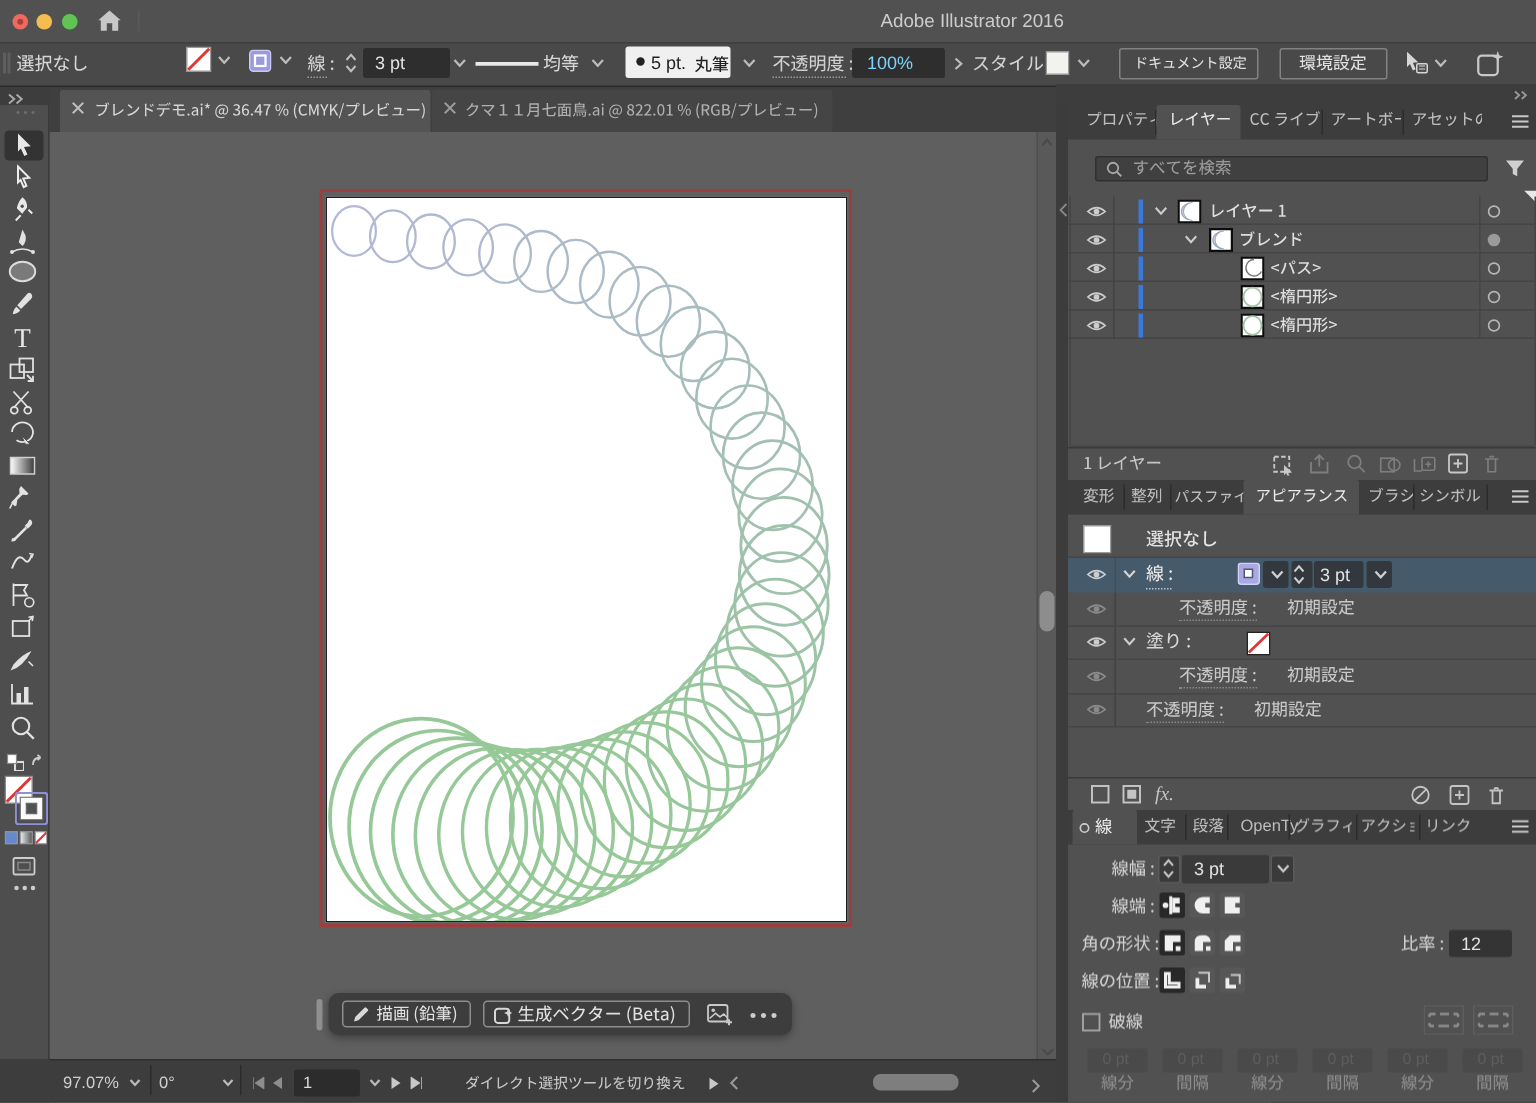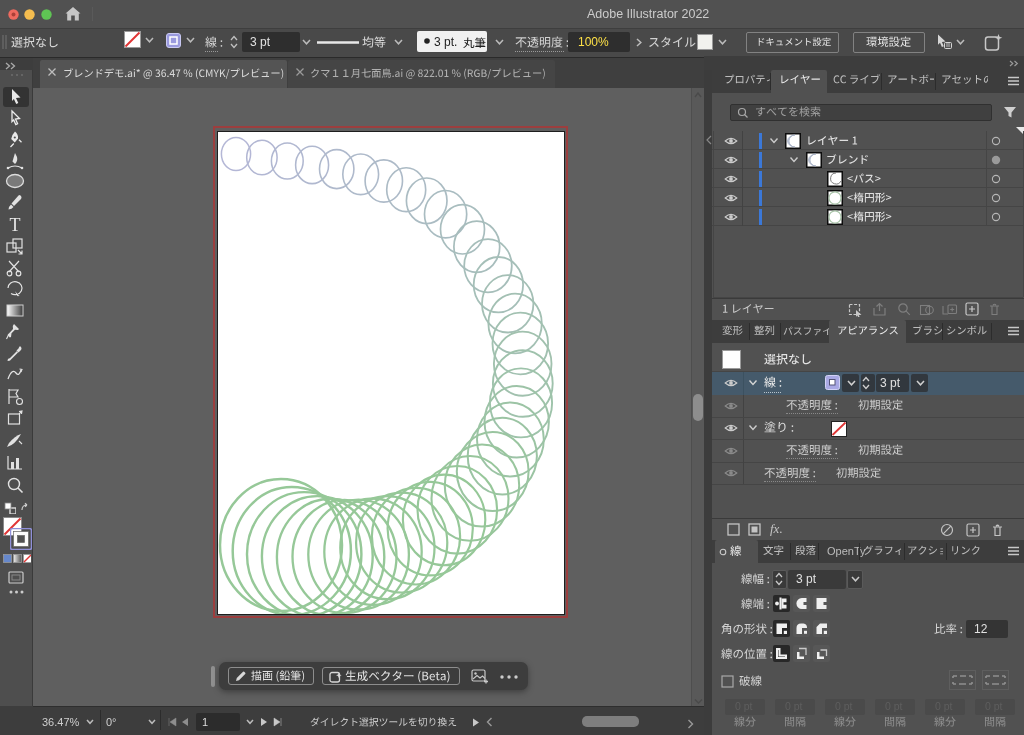--- a/index.html
+++ b/index.html
@@ -8,21 +8,21 @@
 <svg style="position:absolute;left:24px;top:9px;" width="11" height="11">
     <circle cx="5.5" cy="5.5" r="5.2" fill="#f5bd4f"></circle>
   </svg>
 <svg style="position:absolute;left:41px;top:9px;" width="11" height="11">
     <circle cx="5.5" cy="5.5" r="5.2" fill="#5fc454"></circle>
   </svg>
 <svg style="position:absolute;left:64px;top:5px;" width="18" height="18">
     <path d="M9,2 L16.5,8.5 L14.8,8.5 L14.8,15.5 L10.8,15.5 L10.8,10.5 L7.2,10.5 L7.2,15.5 L3.2,15.5 L3.2,8.5 L1.5,8.5 Z" fill="#c7c7c7"></path>
   </svg>
 <div style="position:absolute;left:92px;top:7px;width:1px;height:14px;background:#5a5a5a;"></div>
-<div style="position:absolute;left:587px;top:4.6px;font:normal 12.5px 'Liberation Sans', sans-serif;color:#cccccc;white-space:pre;line-height:18.75px;transform:translateZ(0)">Adobe Illustrator 2022</div>
+<div style="position:absolute;left:587px;top:4.6px;font:normal 12.5px 'Liberation Sans', sans-serif;color:#cccccc;white-space:pre;line-height:18.75px;transform:translateZ(0)">Adobe Illustrator 2016</div>
 <div style="position:absolute;left:0px;top:28px;width:1024px;height:30px;background:#494949;border-top:1px solid #3e3e3e;"></div>
 <div style="position:absolute;left:0px;top:57px;width:1024px;height:1px;background:#2a2a2a;"></div>
 <div style="position:absolute;left:2px;top:35px;width:1.5px;height:14px;background:#5e5e5e;"></div>
 <div style="position:absolute;left:5px;top:35px;width:1.5px;height:14px;background:#5e5e5e;"></div>
 <svg style="position:absolute;left:11px;top:36.3px;overflow:visible" width="51" height="18">
     <path transform="translate(0,10.6)" d="M2.9 -5.4V-1.1H1.9V-4.4H0.5V-5.4ZM2.9 -1.5Q3.3 -0.8 4.1 -0.5Q4.8 -0.2 5.9 -0.2Q6.4 -0.1 7.1 -0.1Q7.9 -0.1 8.7 -0.1Q9.5 -0.2 10.3 -0.2Q11 -0.2 11.6 -0.2Q11.6 -0.1 11.5 0Q11.4 0.2 11.4 0.4Q11.3 0.6 11.3 0.7Q10.8 0.7 10.1 0.8Q9.4 0.8 8.6 0.8Q7.8 0.8 7.1 0.8Q6.4 0.8 5.9 0.7Q4.7 0.7 3.9 0.4Q3.1 0 2.5 -0.7Q2.1 -0.3 1.7 0.1Q1.3 0.5 0.9 0.9L0.4 -0.1Q0.8 -0.4 1.2 -0.8Q1.6 -1.1 2 -1.5ZM0.5 -9.3 1.3 -9.8Q1.7 -9.5 2 -9.2Q2.4 -8.8 2.7 -8.5Q3 -8.1 3.2 -7.8L2.3 -7.2Q2.1 -7.5 1.9 -7.9Q1.6 -8.3 1.2 -8.6Q0.9 -9 0.5 -9.3ZM3.8 -5.1H11.1V-4.3H3.8ZM3.4 -3.2H11.4V-2.4H3.4ZM5.5 -5.9H6.5V-2.8H5.5ZM8.3 -5.9H9.3V-2.8H8.3ZM4.1 -8.3H6.1V-9H3.6V-9.7H7V-7.6H4.1ZM3.8 -8.3H4.7V-7Q4.7 -6.8 4.7 -6.8Q4.8 -6.7 5.1 -6.7Q5.1 -6.7 5.3 -6.7Q5.5 -6.7 5.7 -6.7Q5.9 -6.7 6 -6.7Q6.2 -6.7 6.3 -6.7Q6.5 -6.7 6.6 -6.8Q6.6 -6.9 6.7 -7.3Q6.8 -7.2 7 -7.1Q7.2 -7.1 7.4 -7Q7.3 -6.4 7.1 -6.2Q6.9 -6 6.4 -6Q6.3 -6 6.1 -6Q5.9 -6 5.7 -6Q5.5 -6 5.3 -6Q5 -6 5 -6Q4.5 -6 4.3 -6.1Q4 -6.2 3.9 -6.4Q3.8 -6.6 3.8 -7ZM8 -8.3H10V-9H7.5V-9.7H10.9V-7.6H8ZM7.7 -8.3H8.6V-7Q8.6 -6.8 8.7 -6.8Q8.8 -6.7 9.1 -6.7Q9.1 -6.7 9.3 -6.7Q9.5 -6.7 9.7 -6.7Q9.9 -6.7 10.1 -6.7Q10.3 -6.7 10.4 -6.7Q10.6 -6.7 10.7 -6.8Q10.7 -6.9 10.8 -7.3Q10.9 -7.3 11.1 -7.2Q11.3 -7.1 11.5 -7.1Q11.4 -6.5 11.2 -6.2Q11 -6 10.5 -6Q10.4 -6 10.2 -6Q10 -6 9.7 -6Q9.5 -6 9.2 -6Q9 -6 8.9 -6Q8.5 -6 8.2 -6.1Q8 -6.2 7.9 -6.4Q7.7 -6.6 7.7 -7ZM8.1 -1.9 8.8 -2.3Q9.3 -2.1 9.7 -1.9Q10.2 -1.6 10.6 -1.4Q11 -1.1 11.3 -0.9L10.3 -0.5Q9.9 -0.8 9.3 -1.2Q8.7 -1.6 8.1 -1.9ZM5.9 -2.4 6.8 -2Q6.4 -1.6 5.7 -1.2Q5 -0.8 4.4 -0.5Q4.3 -0.6 4.2 -0.7Q4.1 -0.8 3.9 -1Q3.8 -1.1 3.7 -1.1Q4.3 -1.4 4.9 -1.7Q5.5 -2 5.9 -2.4Z M17.4 -9.4H18.5V-5.3Q18.5 -4.6 18.4 -3.8Q18.3 -2.9 18.1 -2.1Q17.9 -1.2 17.6 -0.4Q17.2 0.4 16.6 1Q16.5 0.9 16.4 0.7Q16.2 0.6 16.1 0.5Q15.9 0.4 15.8 0.3Q16.4 -0.3 16.7 -1Q17 -1.7 17.2 -2.4Q17.4 -3.2 17.4 -3.9Q17.4 -4.7 17.4 -5.3ZM20.8 -4.9Q21 -3.8 21.4 -2.8Q21.8 -1.8 22.3 -1Q22.9 -0.3 23.8 0.1Q23.6 0.2 23.5 0.4Q23.4 0.5 23.3 0.7Q23.1 0.9 23 1Q22.2 0.5 21.5 -0.3Q20.9 -1.2 20.5 -2.3Q20 -3.4 19.8 -4.7ZM17.8 -9.4H23.1V-4.5H17.8V-5.5H22.1V-8.5H17.8ZM12.5 -7.7H16.9V-6.7H12.5ZM14.3 -10.1H15.3V-0.2Q15.3 0.2 15.2 0.4Q15 0.7 14.8 0.8Q14.5 0.9 14.1 0.9Q13.7 1 13 1Q12.9 0.8 12.8 0.5Q12.8 0.2 12.7 0Q13.1 0 13.5 0.1Q13.9 0.1 14 0Q14.2 0 14.2 -0Q14.3 -0.1 14.3 -0.2ZM12.4 -3.8Q13 -3.9 13.7 -4.1Q14.4 -4.3 15.2 -4.4Q16.1 -4.6 16.9 -4.8L17 -3.9Q15.8 -3.6 14.7 -3.3Q13.5 -3.1 12.6 -2.8Z M25.1 -7.6Q25.5 -7.6 25.9 -7.6Q26.2 -7.6 26.6 -7.6Q27.3 -7.6 28 -7.6Q28.7 -7.7 29.4 -7.8Q30.2 -8 30.8 -8.2L30.9 -7.2Q30.3 -7 29.6 -6.9Q28.9 -6.8 28.1 -6.7Q27.4 -6.6 26.6 -6.6Q26.3 -6.6 25.9 -6.6Q25.6 -6.6 25.2 -6.6ZM29.5 -9.6Q29.4 -9.3 29.3 -8.8Q29.2 -8.4 29 -7.9Q28.9 -7.4 28.8 -6.9Q28.5 -6.1 28 -5.1Q27.6 -4.1 27.1 -3.2Q26.6 -2.3 26.1 -1.6L25 -2.2Q25.4 -2.7 25.8 -3.3Q26.2 -3.9 26.6 -4.5Q27 -5.2 27.2 -5.8Q27.5 -6.4 27.7 -7Q27.9 -7.5 28.1 -8.3Q28.3 -9 28.3 -9.7ZM32.3 -5.8Q32.3 -5.5 32.3 -5.2Q32.3 -4.8 32.3 -4.5Q32.3 -4.2 32.3 -3.8Q32.3 -3.3 32.4 -2.8Q32.4 -2.3 32.4 -1.9Q32.4 -1.4 32.4 -1.1Q32.4 -0.7 32.2 -0.2Q32 0.2 31.5 0.4Q31 0.6 30.3 0.6Q29.6 0.6 29 0.5Q28.5 0.3 28.1 -0.1Q27.8 -0.5 27.8 -1.1Q27.8 -1.7 28.1 -2.1Q28.4 -2.5 29 -2.8Q29.6 -3 30.3 -3Q31.3 -3 32.1 -2.7Q33 -2.4 33.7 -2Q34.4 -1.6 34.9 -1.1L34.3 -0.2Q33.9 -0.5 33.5 -0.9Q33.1 -1.2 32.6 -1.5Q32.1 -1.8 31.5 -2Q30.9 -2.1 30.2 -2.1Q29.6 -2.1 29.2 -1.9Q28.8 -1.6 28.8 -1.2Q28.8 -0.8 29.1 -0.6Q29.5 -0.3 30.1 -0.3Q30.6 -0.3 30.9 -0.5Q31.2 -0.6 31.3 -0.9Q31.4 -1.2 31.4 -1.5Q31.4 -1.8 31.4 -2.4Q31.4 -2.9 31.3 -3.5Q31.3 -4.1 31.3 -4.7Q31.3 -5.4 31.2 -5.8ZM34.6 -5.5Q34.3 -5.7 33.8 -6.1Q33.3 -6.4 32.8 -6.7Q32.2 -6.9 31.8 -7.1L32.4 -7.9Q32.7 -7.8 33.1 -7.6Q33.5 -7.4 33.9 -7.2Q34.3 -6.9 34.7 -6.7Q35 -6.5 35.2 -6.3Z M40.2 -9.4Q40.1 -9.1 40.1 -8.7Q40.1 -8.4 40 -8.1Q40 -7.6 40 -6.9Q40 -6.1 39.9 -5.3Q39.9 -4.5 39.9 -3.7Q39.9 -2.9 39.9 -2.2Q39.9 -1.6 40.1 -1.2Q40.4 -0.8 40.8 -0.6Q41.2 -0.5 41.8 -0.5Q42.6 -0.5 43.2 -0.7Q43.9 -0.9 44.4 -1.2Q44.9 -1.6 45.3 -2Q45.7 -2.5 46.1 -2.9L46.8 -2Q46.5 -1.6 46.1 -1.1Q45.6 -0.7 45 -0.3Q44.4 0.1 43.6 0.4Q42.8 0.6 41.8 0.6Q40.9 0.6 40.2 0.4Q39.5 0.1 39.2 -0.5Q38.8 -1.1 38.8 -2.1Q38.8 -2.6 38.8 -3.3Q38.8 -3.9 38.8 -4.6Q38.9 -5.3 38.9 -6Q38.9 -6.6 38.9 -7.2Q38.9 -7.7 38.9 -8.1Q38.9 -8.5 38.9 -8.8Q38.9 -9.1 38.8 -9.4Z" fill="#d6d6d6"></path>
   </svg>
 <svg style="position:absolute;left:124px;top:31px;" width="17" height="17">
     <rect x="0.5" y="0.5" width="16" height="16" fill="#ffffff" stroke="#9a9a9a"></rect>
     <line x1="1.5" y1="15.5" x2="15.5" y2="1.5" stroke="#e03535" stroke-width="2"></line>
@@ -56,33 +56,33 @@
 <svg style="position:absolute;left:362px;top:36.3px;overflow:visible" width="27" height="18">
     <path transform="translate(0,10.6)" d="M5.3 -5.7H8.9V-4.8H5.3ZM4.7 -1.9Q5.2 -2 6 -2.3Q6.7 -2.5 7.5 -2.8Q8.3 -3.1 9.1 -3.4L9.3 -2.6Q8.2 -2.1 7.1 -1.7Q6 -1.2 5.1 -0.9ZM5.8 -8.1H10.6V-7.2H5.8ZM10.3 -8.1H11.3Q11.3 -8.1 11.3 -8Q11.3 -7.9 11.3 -7.8Q11.3 -7.7 11.3 -7.6Q11.3 -5.5 11.2 -4.1Q11.1 -2.7 11 -1.8Q10.9 -0.8 10.8 -0.3Q10.7 0.2 10.5 0.4Q10.3 0.7 10.1 0.8Q9.8 0.9 9.5 1Q9.2 1 8.7 1Q8.2 1 7.6 1Q7.6 0.7 7.5 0.4Q7.4 0.2 7.3 -0.1Q7.9 -0 8.4 -0Q8.9 0 9.1 0Q9.2 0 9.4 -0Q9.5 -0.1 9.6 -0.2Q9.7 -0.3 9.8 -0.8Q10 -1.3 10 -2.2Q10.1 -3.1 10.2 -4.5Q10.3 -5.9 10.3 -7.9ZM6 -10.1 7.1 -9.9Q6.8 -9 6.4 -8.1Q6.1 -7.2 5.6 -6.5Q5.2 -5.7 4.7 -5.1Q4.6 -5.2 4.4 -5.4Q4.3 -5.5 4.1 -5.6Q3.9 -5.7 3.8 -5.8Q4.6 -6.6 5.1 -7.7Q5.7 -8.9 6 -10.1ZM0.6 -7.3H4.4V-6.4H0.6ZM2.1 -10H3.1V-2.1H2.1ZM0.4 -2Q0.9 -2.2 1.6 -2.5Q2.2 -2.7 3 -3Q3.7 -3.3 4.5 -3.6L4.7 -2.7Q3.7 -2.2 2.6 -1.8Q1.6 -1.3 0.7 -1Z M17.5 -7.3H18.5V-4.2H17.5ZM13.8 -6.6H22.3V-5.7H13.8ZM12.6 -4.7H23.5V-3.8H12.6ZM13 -2.8H23.1V-2H13ZM19.9 -4H20.9V-0.2Q20.9 0.2 20.8 0.5Q20.7 0.7 20.4 0.8Q20.1 0.9 19.5 1Q19 1 18.3 1Q18.3 0.8 18.2 0.5Q18 0.2 17.9 0Q18.3 0 18.7 0Q19 0 19.3 0Q19.5 0 19.6 0Q19.8 0 19.8 -0Q19.9 -0.1 19.9 -0.2ZM14 -9.1H17.9V-8.3H14ZM18.6 -9.1H23.4V-8.3H18.6ZM14.2 -10.2 15.2 -9.9Q14.8 -9 14.3 -8.2Q13.8 -7.4 13.2 -6.8Q13.1 -6.9 13 -7Q12.8 -7.1 12.6 -7.2Q12.5 -7.3 12.4 -7.4Q12.9 -7.9 13.4 -8.6Q13.9 -9.4 14.2 -10.2ZM19 -10.2 19.9 -9.9Q19.6 -9.1 19.1 -8.3Q18.6 -7.5 18.1 -7Q18 -7.1 17.8 -7.2Q17.6 -7.3 17.5 -7.4Q17.3 -7.5 17.2 -7.6Q17.8 -8.1 18.2 -8.7Q18.7 -9.4 19 -10.2ZM14.6 -8.5 15.5 -8.8Q15.7 -8.4 15.9 -8Q16.1 -7.6 16.2 -7.3L15.3 -6.9Q15.2 -7.2 15 -7.7Q14.8 -8.1 14.6 -8.5ZM19.7 -8.5 20.5 -8.8Q20.8 -8.5 21.1 -8Q21.4 -7.6 21.5 -7.2L20.7 -6.9Q20.5 -7.2 20.3 -7.7Q20 -8.1 19.7 -8.5ZM14.7 -1.5 15.4 -2Q15.8 -1.8 16.2 -1.5Q16.6 -1.2 16.9 -0.9Q17.2 -0.5 17.4 -0.3L16.6 0.4Q16.5 0.1 16.1 -0.2Q15.8 -0.6 15.4 -0.9Q15 -1.2 14.7 -1.5Z" fill="#d6d6d6"></path>
   </svg>
 <svg style="position:absolute;left:394px;top:39.075px;" width="9" height="5.8500000000000005">
     <path d="M1,1 L4.5,4.8500000000000005 L8,1" fill="none" stroke="#bbbbbb" stroke-width="1.5"></path>
   </svg>
 <div style="position:absolute;left:417px;top:31px;width:70px;height:21px;background:#f0f0f0;border-radius:2px;"></div>
 <svg style="position:absolute;left:423px;top:37px;" width="8" height="8">
     <circle cx="4" cy="4" r="2.8" fill="#222222"></circle>
   </svg>
-<div style="position:absolute;left:434px;top:33.0px;font:normal 12px 'Liberation Sans', sans-serif;color:#222222;white-space:pre;line-height:18.0px;transform:translateZ(0)">3 pt.</div>
+<div style="position:absolute;left:434px;top:33.0px;font:normal 12px 'Liberation Sans', sans-serif;color:#222222;white-space:pre;line-height:18.0px;transform:translateZ(0)">5 pt.</div>
 <svg style="position:absolute;left:463px;top:36.6px;overflow:visible" width="26" height="18">
     <path transform="translate(0,10.1)" d="M4.3 -9.6H5.3Q5.3 -8.4 5.2 -7.2Q5.2 -5.9 5 -4.8Q4.8 -3.6 4.4 -2.5Q3.9 -1.4 3.1 -0.6Q2.3 0.3 1 1Q0.9 0.8 0.7 0.6Q0.5 0.3 0.3 0.2Q1.5 -0.4 2.3 -1.2Q3 -2 3.4 -3Q3.9 -4 4 -5.1Q4.2 -6.2 4.2 -7.3Q4.2 -8.5 4.3 -9.6ZM1 -7.2H8.3V-6.3H1ZM7.7 -7.2H8.7V-0.7Q8.7 -0.4 8.8 -0.3Q8.8 -0.2 9.1 -0.2Q9.1 -0.2 9.2 -0.2Q9.4 -0.2 9.5 -0.2Q9.7 -0.2 9.8 -0.2Q9.9 -0.2 10 -0.2Q10.2 -0.2 10.2 -0.4Q10.3 -0.5 10.4 -1Q10.4 -1.4 10.4 -2.3Q10.5 -2.2 10.7 -2.1Q10.8 -2 11 -1.9Q11.2 -1.9 11.3 -1.8Q11.3 -0.8 11.2 -0.3Q11.1 0.3 10.8 0.5Q10.5 0.8 10.1 0.8Q10 0.8 9.8 0.8Q9.7 0.8 9.5 0.8Q9.3 0.8 9.1 0.8Q9 0.8 8.9 0.8Q8.5 0.8 8.2 0.6Q7.9 0.5 7.8 0.2Q7.7 -0.1 7.7 -0.7ZM1.4 -4.5 2.1 -5.1Q2.7 -4.8 3.3 -4.4Q4 -4 4.6 -3.6Q5.2 -3.2 5.7 -2.7Q6.3 -2.3 6.6 -2L5.9 -1.2Q5.6 -1.5 5 -2Q4.5 -2.4 3.9 -2.8Q3.3 -3.3 2.7 -3.7Q2 -4.1 1.4 -4.5Z M12.1 -5.1H22.5V-4.4H12.1ZM13 -2.4H21.5V-1.6H13ZM12.3 -1H22.3V-0.2H12.3ZM13.4 -6.5H21.2V-3H13.3V-3.7H20.2V-5.8H13.4ZM16.7 -7.1H17.7V0.9H16.7ZM13.5 -8.7H17.1V-8H13.5ZM17.9 -8.7H22.4V-8H17.9ZM13.8 -9.7 14.7 -9.4Q14.4 -8.9 14.1 -8.4Q13.8 -7.9 13.5 -7.4Q13.1 -6.9 12.8 -6.6Q12.7 -6.7 12.5 -6.8Q12.4 -6.9 12.3 -7Q12.1 -7.1 12 -7.1Q12.5 -7.6 13 -8.3Q13.5 -9 13.8 -9.7ZM18.1 -9.7 19 -9.5Q18.7 -8.7 18.1 -8Q17.5 -7.3 16.9 -6.8Q16.9 -6.9 16.7 -7Q16.6 -7.1 16.4 -7.2Q16.2 -7.3 16.1 -7.3Q16.8 -7.7 17.3 -8.4Q17.8 -9 18.1 -9.7ZM14.2 -8.1 15 -8.3Q15.2 -8 15.4 -7.7Q15.6 -7.3 15.7 -7L14.9 -6.8Q14.8 -7 14.6 -7.4Q14.4 -7.8 14.2 -8.1ZM18.6 -8.1 19.4 -8.4Q19.7 -8.1 20 -7.8Q20.3 -7.4 20.4 -7.1L19.6 -6.8Q19.4 -7.1 19.2 -7.4Q18.9 -7.8 18.6 -8.1Z" fill="#222222"></path>
   </svg>
 <svg style="position:absolute;left:495px;top:39.075px;" width="9" height="5.8500000000000005">
     <path d="M1,1 L4.5,4.8500000000000005 L8,1" fill="none" stroke="#bbbbbb" stroke-width="1.5"></path>
   </svg>
 <svg style="position:absolute;left:515px;top:36.3px;overflow:visible" width="57" height="18">
     <path transform="translate(0,10.6)" d="M0.8 -9.3H11.2V-8.2H0.8ZM6.7 -5.7 7.5 -6.3Q8 -6 8.5 -5.6Q9.1 -5.2 9.7 -4.7Q10.3 -4.3 10.7 -3.9Q11.2 -3.5 11.6 -3.1L10.7 -2.3Q10.4 -2.7 9.9 -3.1Q9.5 -3.5 8.9 -4Q8.4 -4.4 7.8 -4.9Q7.2 -5.3 6.7 -5.7ZM6.4 -8.9 7.5 -8.5Q6.8 -7.3 5.9 -6.1Q4.9 -4.9 3.7 -3.9Q2.6 -2.9 1.2 -2.2Q1.1 -2.3 1 -2.5Q0.9 -2.6 0.7 -2.8Q0.6 -3 0.5 -3.1Q1.5 -3.6 2.4 -4.2Q3.3 -4.9 4 -5.6Q4.8 -6.4 5.4 -7.2Q6 -8.1 6.4 -8.9ZM5.4 -6.4 6.5 -7.5V-7.5V1H5.4Z M15 -5.4V-1.1H14V-4.4H12.5V-5.4ZM15 -1.5Q15.4 -0.9 16.2 -0.5Q16.9 -0.2 17.9 -0.2Q18.4 -0.2 19.2 -0.2Q19.9 -0.2 20.7 -0.2Q21.5 -0.2 22.3 -0.2Q23 -0.2 23.6 -0.3Q23.5 -0.2 23.5 0Q23.4 0.2 23.3 0.4Q23.3 0.6 23.3 0.7Q22.7 0.8 22 0.8Q21.3 0.8 20.6 0.8Q19.8 0.8 19.1 0.8Q18.4 0.8 17.9 0.8Q16.8 0.7 16 0.4Q15.1 0.1 14.6 -0.7Q14.2 -0.3 13.8 0.1Q13.4 0.5 12.9 0.9L12.4 -0.1Q12.8 -0.4 13.3 -0.8Q13.7 -1.1 14.1 -1.5ZM12.6 -9.2 13.4 -9.8Q13.8 -9.5 14.2 -9.2Q14.5 -8.8 14.8 -8.5Q15.2 -8.1 15.3 -7.8L14.5 -7.2Q14.3 -7.5 14 -7.9Q13.7 -8.2 13.4 -8.6Q13 -8.9 12.6 -9.2ZM15.8 -7.9H23.4V-7.1H15.8ZM16.7 -4.9H20.7V-4.1H16.7ZM20.6 -3.8H22.4V-3.1H20.6ZM19.1 -9.1H20.1V-5.1H19.1ZM18.9 -7.5 19.6 -7.2Q19.2 -6.7 18.6 -6.1Q18 -5.6 17.3 -5.2Q16.6 -4.7 16 -4.5Q15.9 -4.6 15.7 -4.9Q15.5 -5.1 15.4 -5.2Q16 -5.4 16.7 -5.8Q17.3 -6.1 17.9 -6.6Q18.5 -7 18.9 -7.5ZM20.3 -7.5Q20.6 -7 21.2 -6.6Q21.7 -6.2 22.4 -5.9Q23 -5.5 23.7 -5.3Q23.5 -5.2 23.3 -5Q23.1 -4.8 23 -4.6Q22.4 -4.8 21.7 -5.2Q21.1 -5.7 20.5 -6.2Q20 -6.7 19.6 -7.2ZM22.1 -3.8H23.1Q23.1 -3.8 23.1 -3.7Q23.1 -3.5 23.1 -3.4Q23 -2.4 22.8 -1.9Q22.7 -1.4 22.5 -1.2Q22.4 -1 22.2 -1Q22 -0.9 21.7 -0.9Q21.5 -0.9 21.1 -0.9Q20.7 -0.9 20.3 -0.9Q20.3 -1.1 20.2 -1.3Q20.1 -1.5 20 -1.7Q20.5 -1.7 20.8 -1.6Q21.2 -1.6 21.3 -1.6Q21.5 -1.6 21.6 -1.6Q21.7 -1.7 21.7 -1.7Q21.9 -1.8 22 -2.3Q22.1 -2.7 22.1 -3.7ZM22.3 -9.9 22.9 -9.2Q22.3 -9.1 21.5 -9Q20.7 -8.9 19.8 -8.8Q19 -8.7 18.1 -8.7Q17.2 -8.6 16.4 -8.6Q16.3 -8.7 16.3 -9Q16.2 -9.2 16.1 -9.3Q16.9 -9.4 17.8 -9.4Q18.7 -9.5 19.5 -9.5Q20.3 -9.6 21 -9.7Q21.7 -9.8 22.3 -9.9ZM18.1 -4.6H19.1Q19 -3.9 18.9 -3.3Q18.7 -2.7 18.4 -2.2Q18.1 -1.7 17.6 -1.4Q17.1 -1 16.3 -0.7Q16.2 -0.9 16 -1.1Q15.9 -1.3 15.7 -1.5Q16.4 -1.7 16.9 -2Q17.3 -2.3 17.6 -2.7Q17.8 -3.1 18 -3.6Q18.1 -4.1 18.1 -4.6ZM20.5 -4.9H21.4Q21.3 -4.3 21.1 -3.7Q21 -3.1 20.9 -2.6L20 -2.8Q20.1 -3.2 20.3 -3.8Q20.4 -4.4 20.5 -4.9Z M25.5 -9.4H28.9V-2.2H25.5V-3.1H28V-8.5H25.5ZM25.5 -6.3H28.4V-5.4H25.5ZM30.6 -9.6H34.5V-8.7H30.6ZM30.6 -6.7H34.5V-5.8H30.6ZM30.5 -3.8H34.5V-2.8H30.5ZM24.9 -9.4H25.9V-1.1H24.9ZM34.2 -9.6H35.2V-0.3Q35.2 0.2 35.1 0.4Q34.9 0.6 34.6 0.8Q34.3 0.9 33.8 0.9Q33.3 1 32.5 1Q32.5 0.8 32.4 0.6Q32.4 0.5 32.3 0.3Q32.2 0.1 32.2 -0Q32.5 -0 32.9 -0Q33.2 -0 33.5 -0Q33.8 -0 33.9 -0Q34 -0 34.1 -0.1Q34.2 -0.2 34.2 -0.3ZM30 -9.6H31V-5.3Q31 -4.5 30.9 -3.7Q30.8 -2.8 30.6 -2Q30.3 -1.1 29.8 -0.3Q29.3 0.4 28.5 1.1Q28.4 1 28.3 0.8Q28.2 0.7 28 0.6Q27.9 0.4 27.7 0.4Q28.5 -0.2 29 -0.9Q29.4 -1.6 29.6 -2.3Q29.8 -3.1 29.9 -3.9Q30 -4.6 30 -5.3Z M38.8 -6.7H47.3V-5.9H38.8ZM38.9 -3.2H45.7V-2.4H38.9ZM40.6 -7.7H41.6V-4.7H44.4V-7.7H45.4V-3.9H40.6ZM45.5 -3.2H45.7L45.8 -3.3L46.5 -2.9Q46 -2 45.2 -1.3Q44.4 -0.6 43.4 -0.2Q42.4 0.3 41.3 0.6Q40.1 0.8 38.9 1Q38.8 0.8 38.7 0.6Q38.6 0.3 38.4 0.1Q39.6 0 40.7 -0.2Q41.8 -0.4 42.7 -0.8Q43.6 -1.2 44.3 -1.8Q45.1 -2.3 45.5 -3.1ZM41.1 -2.6Q41.7 -1.8 42.7 -1.2Q43.6 -0.7 44.9 -0.3Q46.1 -0 47.6 0.1Q47.5 0.2 47.3 0.4Q47.2 0.6 47.1 0.7Q47 0.9 47 1Q45.5 0.8 44.2 0.4Q42.9 0 41.9 -0.7Q40.9 -1.3 40.3 -2.2ZM41.8 -10.1H42.9V-8.4H41.8ZM37.9 -8.9H47.3V-8H37.9ZM37.4 -8.9H38.4V-5.5Q38.4 -4.8 38.4 -3.9Q38.3 -3.1 38.2 -2.2Q38.1 -1.4 37.8 -0.5Q37.6 0.3 37.2 1Q37.1 0.9 36.9 0.8Q36.8 0.7 36.6 0.6Q36.5 0.5 36.4 0.4Q36.7 -0.2 36.9 -1Q37.2 -1.7 37.3 -2.5Q37.4 -3.3 37.4 -4.1Q37.4 -4.8 37.4 -5.5Z M52.4 -4.6Q52.1 -4.6 51.8 -4.9Q51.6 -5.1 51.6 -5.5Q51.6 -5.9 51.8 -6.2Q52.1 -6.4 52.4 -6.4Q52.8 -6.4 53 -6.2Q53.3 -5.9 53.3 -5.5Q53.3 -5.1 53 -4.9Q52.8 -4.6 52.4 -4.6ZM52.4 0.2Q52.1 0.2 51.8 -0.1Q51.6 -0.4 51.6 -0.7Q51.6 -1.1 51.8 -1.4Q52.1 -1.7 52.4 -1.7Q52.8 -1.7 53 -1.4Q53.3 -1.1 53.3 -0.7Q53.3 -0.4 53 -0.1Q52.8 0.2 52.4 0.2Z" fill="#d0d0d0"></path>
   </svg>
 <div style="position:absolute;left:515px;top:50.5px;width:49px;height:0px;border-bottom:1px dotted #9a9a9a;"></div>
 <div style="position:absolute;left:568px;top:32px;width:62px;height:20px;background:#2e2e2e;border-radius:2px;"></div>
-<div style="position:absolute;left:578px;top:33.0px;font:normal 12px 'Liberation Sans', sans-serif;color:#fde047;white-space:pre;line-height:18.0px;transform:translateZ(0)">100%</div>
+<div style="position:absolute;left:578px;top:33.0px;font:normal 12px 'Liberation Sans', sans-serif;color:#7dd3fc;white-space:pre;line-height:18.0px;transform:translateZ(0)">100%</div>
 <svg style="position:absolute;left:636px;top:37.5px;" width="5.8500000000000005" height="9">
     <path d="M1,1 L4.8500000000000005,4.5 L1,8" fill="none" stroke="#bbbbbb" stroke-width="1.5"></path>
   </svg>
 <svg style="position:absolute;left:648px;top:36.3px;overflow:visible" width="57" height="18">
     <path transform="translate(0,10.6)" d="M9.7 -8.1Q9.6 -8 9.5 -7.8Q9.4 -7.6 9.4 -7.5Q9.1 -6.9 8.8 -6.2Q8.4 -5.5 7.9 -4.8Q7.5 -4.1 7 -3.5Q6.3 -2.8 5.5 -2Q4.7 -1.3 3.8 -0.7Q3 -0.1 2 0.3L1.1 -0.6Q2.1 -1 3 -1.5Q3.9 -2.1 4.7 -2.8Q5.5 -3.5 6.1 -4.1Q6.5 -4.6 6.9 -5.2Q7.3 -5.7 7.6 -6.3Q7.9 -6.9 8 -7.4Q7.9 -7.4 7.6 -7.4Q7.2 -7.4 6.7 -7.4Q6.3 -7.4 5.7 -7.4Q5.2 -7.4 4.8 -7.4Q4.3 -7.4 3.9 -7.4Q3.6 -7.4 3.5 -7.4Q3.3 -7.4 3 -7.4Q2.7 -7.4 2.5 -7.3Q2.3 -7.3 2.2 -7.3V-8.5Q2.3 -8.5 2.6 -8.5Q2.8 -8.5 3 -8.5Q3.3 -8.5 3.5 -8.5Q3.6 -8.5 4 -8.5Q4.3 -8.5 4.8 -8.5Q5.3 -8.5 5.8 -8.5Q6.3 -8.5 6.8 -8.5Q7.2 -8.5 7.6 -8.5Q7.9 -8.5 8 -8.5Q8.3 -8.5 8.6 -8.5Q8.9 -8.5 9 -8.6ZM7.1 -4.2Q7.6 -3.8 8.1 -3.3Q8.7 -2.8 9.2 -2.3Q9.7 -1.8 10.1 -1.3Q10.5 -0.8 10.8 -0.5L9.9 0.4Q9.5 -0.2 8.9 -0.9Q8.3 -1.5 7.6 -2.2Q7 -2.9 6.3 -3.4Z M17 -5.5Q17.6 -5.2 18.2 -4.8Q18.9 -4.4 19.5 -3.9Q20.1 -3.5 20.7 -3.1Q21.3 -2.6 21.7 -2.3L20.9 -1.3Q20.5 -1.7 20 -2.2Q19.4 -2.6 18.7 -3.1Q18.1 -3.5 17.5 -4Q16.8 -4.4 16.3 -4.8ZM22.5 -7.7Q22.5 -7.5 22.4 -7.4Q22.3 -7.2 22.2 -7Q22.1 -6.4 21.8 -5.7Q21.4 -5 21 -4.3Q20.6 -3.6 20.1 -2.9Q19.2 -1.9 18 -1Q16.8 -0.1 15.1 0.6L14.2 -0.3Q15.3 -0.6 16.2 -1.1Q17.1 -1.6 17.9 -2.3Q18.6 -2.9 19.1 -3.5Q19.6 -4 19.9 -4.7Q20.3 -5.3 20.6 -6Q20.9 -6.6 21 -7.1H16.7L17.1 -8.1H20.8Q21.1 -8.1 21.3 -8.1Q21.5 -8.2 21.7 -8.2ZM18.5 -9.4Q18.4 -9.2 18.2 -8.9Q18 -8.6 17.9 -8.4Q17.6 -7.8 17 -7Q16.4 -6.2 15.6 -5.4Q14.9 -4.6 13.9 -4L13 -4.7Q14.1 -5.3 14.8 -6.1Q15.6 -6.8 16.1 -7.6Q16.6 -8.3 16.9 -8.8Q17 -9 17.1 -9.3Q17.2 -9.6 17.3 -9.8Z M25 -4.4Q26.5 -4.8 27.9 -5.4Q29.2 -6 30.2 -6.6Q30.8 -7 31.4 -7.5Q32 -8 32.6 -8.5Q33.1 -9 33.5 -9.5L34.4 -8.6Q33.9 -8.1 33.3 -7.6Q32.7 -7 32 -6.6Q31.4 -6.1 30.7 -5.6Q30 -5.2 29.2 -4.8Q28.3 -4.4 27.4 -4Q26.5 -3.6 25.5 -3.3ZM30 -6.1 31.2 -6.4V-0.9Q31.2 -0.7 31.2 -0.4Q31.2 -0.2 31.2 0.1Q31.2 0.3 31.3 0.4H29.9Q30 0.3 30 0.1Q30 -0.2 30 -0.4Q30 -0.7 30 -0.9Z M42.2 -0.3Q42.3 -0.4 42.3 -0.6Q42.3 -0.8 42.3 -1Q42.3 -1.1 42.3 -1.5Q42.3 -1.9 42.3 -2.5Q42.3 -3.1 42.3 -3.8Q42.3 -4.5 42.3 -5.2Q42.3 -5.8 42.3 -6.5Q42.3 -7.1 42.3 -7.5Q42.3 -8 42.3 -8.1Q42.3 -8.5 42.3 -8.7Q42.3 -9 42.2 -9H43.5Q43.5 -9 43.5 -8.7Q43.4 -8.5 43.4 -8.1Q43.4 -7.9 43.4 -7.5Q43.4 -7.1 43.4 -6.5Q43.4 -5.9 43.4 -5.3Q43.4 -4.6 43.4 -3.9Q43.4 -3.3 43.4 -2.7Q43.4 -2.2 43.4 -1.8Q43.4 -1.4 43.4 -1.3Q44 -1.6 44.6 -2Q45.2 -2.4 45.8 -3Q46.4 -3.5 46.8 -4.2L47.5 -3.3Q47 -2.6 46.3 -2Q45.6 -1.3 44.8 -0.8Q44.1 -0.3 43.4 0Q43.2 0.1 43.1 0.2Q43 0.3 42.9 0.3ZM36.7 -0.3Q37.5 -0.9 38 -1.7Q38.5 -2.4 38.8 -3.3Q38.9 -3.7 39 -4.3Q39.1 -4.9 39.1 -5.6Q39.1 -6.3 39.1 -6.9Q39.2 -7.6 39.2 -8.1Q39.2 -8.4 39.1 -8.6Q39.1 -8.8 39.1 -9H40.3Q40.3 -8.9 40.3 -8.8Q40.3 -8.7 40.3 -8.5Q40.3 -8.3 40.3 -8.1Q40.3 -7.6 40.2 -6.9Q40.2 -6.2 40.2 -5.5Q40.1 -4.7 40.1 -4.1Q40 -3.4 39.9 -3Q39.6 -2 39.1 -1.2Q38.5 -0.3 37.7 0.3Z M52.4 -4.6Q52.1 -4.6 51.8 -4.9Q51.6 -5.1 51.6 -5.5Q51.6 -5.9 51.8 -6.2Q52.1 -6.4 52.4 -6.4Q52.8 -6.4 53 -6.2Q53.3 -5.9 53.3 -5.5Q53.3 -5.1 53 -4.9Q52.8 -4.6 52.4 -4.6ZM52.4 0.2Q52.1 0.2 51.8 -0.1Q51.6 -0.4 51.6 -0.7Q51.6 -1.1 51.8 -1.4Q52.1 -1.7 52.4 -1.7Q52.8 -1.7 53 -1.4Q53.3 -1.1 53.3 -0.7Q53.3 -0.4 53 -0.1Q52.8 0.2 52.4 0.2Z" fill="#d0d0d0"></path>
   </svg>
 <svg style="position:absolute;left:697px;top:34px;" width="16" height="16">
     <rect x="0.5" y="0.5" width="15" height="15" fill="#f2f2ee" stroke="#9a9a9a"></rect>
   </svg>
 <svg style="position:absolute;left:718px;top:39.075px;" width="9" height="5.8500000000000005">
@@ -328,21 +328,21 @@
     <rect x="1" y="1" width="14" height="11" rx="1" fill="none" stroke="#cccccc" stroke-width="1.2"></rect>
     <rect x="4" y="4" width="8" height="5" fill="none" stroke="#888888" stroke-width="1"></rect>
   </svg>
 <svg style="position:absolute;left:8px;top:589px;" width="17" height="6">
     <circle cx="3" cy="3" r="1.5" fill="#cccccc"></circle>
     <circle cx="8.5" cy="3" r="1.5" fill="#cccccc"></circle>
     <circle cx="14" cy="3" r="1.5" fill="#cccccc"></circle>
   </svg>
 <div style="position:absolute;left:33px;top:706px;width:671px;height:29px;background:#3d3d3d;border-top:1px solid #2e2e2e;"></div>
 <div style="position:absolute;left:0px;top:706px;width:33px;height:29px;background:#3d3d3d;"></div>
-<div style="position:absolute;left:42px;top:713.8px;font:normal 11px 'Liberation Sans', sans-serif;color:#cfcfcf;white-space:pre;line-height:16.5px;transform:translateZ(0)">36.47%</div>
+<div style="position:absolute;left:42px;top:713.8px;font:normal 11px 'Liberation Sans', sans-serif;color:#cfcfcf;white-space:pre;line-height:16.5px;transform:translateZ(0)">97.07%</div>
 <svg style="position:absolute;left:86px;top:719.35px;" width="8" height="5.300000000000001">
     <path d="M1,1 L4.0,4.300000000000001 L7,1" fill="none" stroke="#bbbbbb" stroke-width="1.5"></path>
   </svg>
 <div style="position:absolute;left:100px;top:710px;width:1px;height:20px;background:#2c2c2c;"></div>
 <div style="position:absolute;left:106px;top:713.8px;font:normal 11px 'Liberation Sans', sans-serif;color:#cfcfcf;white-space:pre;line-height:16.5px;transform:translateZ(0)">0°</div>
 <svg style="position:absolute;left:148px;top:719.35px;" width="8" height="5.300000000000001">
     <path d="M1,1 L4.0,4.300000000000001 L7,1" fill="none" stroke="#bbbbbb" stroke-width="1.5"></path>
   </svg>
 <div style="position:absolute;left:160px;top:710px;width:1px;height:20px;background:#2c2c2c;"></div>
 <svg style="position:absolute;left:168px;top:717px;" width="24" height="10">

